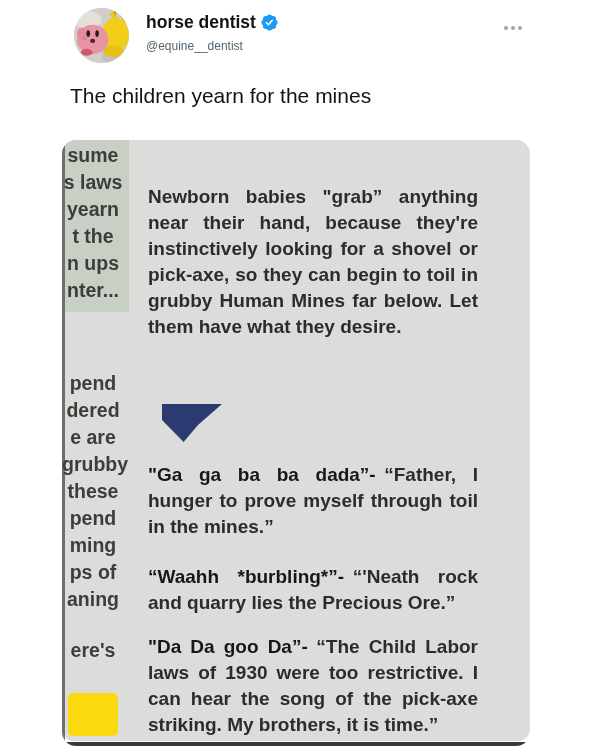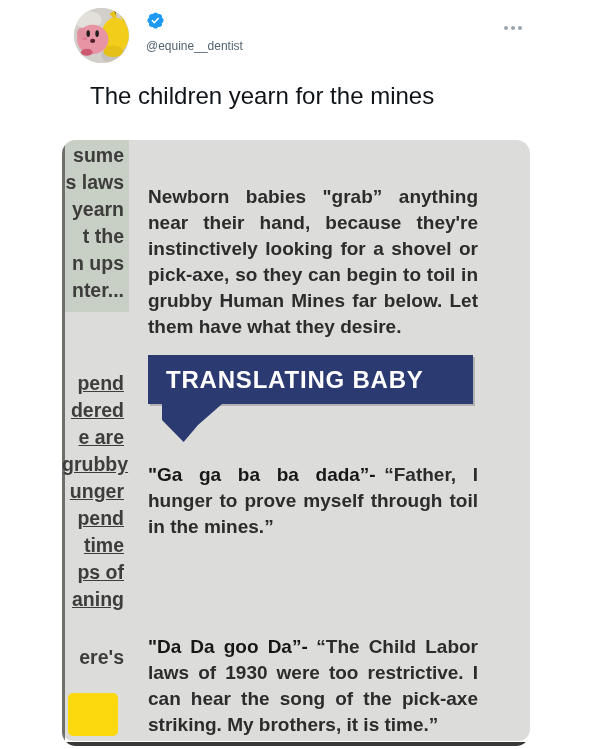--- a/index.html
+++ b/index.html
@@ -11,35 +11,35 @@
             border-radius:50%; overflow:hidden; background:#d2cfca; }
   .avatar svg { display:block; width:100%; height:100%; }
   .name-row { position:absolute; left:146px; top:11px; display:flex; align-items:center; gap:4px; }
   .display-name { font-size:17.5px; font-weight:700; color:#0f1419; line-height:22px; }
   .badge { width:19px; height:19px; }
   .badge svg { display:block; width:19px; height:19px; }
   .handle { position:absolute; left:146px; top:36px; font-size:12px; color:#536471; line-height:20px; }
   .more { position:absolute; left:502px; top:24px; display:flex; gap:3px; cursor:pointer; padding:2px; }
   .more i { width:4px; height:4px; border-radius:50%; background:#9aa6b0; }
 
-  .tweet-text { position:absolute; left:70px; top:83px; font-size:24px; color:#0f1419; line-height:25px;margin-left:20px; }
+  .tweet-text { position:absolute; left:70px; top:83px; font-size:21px; color:#0f1419; line-height:25px; }
 
   
   .meme { position:absolute; left:62px; top:140px; width:468px; height:606px;
           border-radius:14px; overflow:hidden; background:#ffffff; }
   .page { position:absolute; left:0; top:0; right:0; height:601px; background:#dcdcda;
           border-radius:0 0 12px 12px; }
   .bottom-edge { position:absolute; left:0; right:0; bottom:0; height:4px; background:#39393734; background:#393937; }
   .left-edge { position:absolute; left:0; top:0; width:3px; height:601px; background:#54534f; opacity:.8; }
   .green-col { position:absolute; left:3px; top:0; width:64px; height:172px; background:#c8cfc4; }
 
-  .margin-col { position:absolute; left:0; top:2px; width:62px; text-align:right;
+  .margin-col { position:absolute; left:0; top:2px; width:62px; text-align:center;
                 font-weight:700; font-size:19.5px; line-height:27px; color:#3d3d3b; }
-  .mid-group { margin-top:66px;text-decoration:underline; }
-  .bottom-group { margin-top:31px; }
+  .mid-group { margin-top:66px; }
+  .bottom-group { margin-top:24px; }
 
   .yellow-square { position:absolute; left:6px; top:553px; width:50px; height:43px;
                    background:#fcd80e; border-radius:5px; }
 
   .dyk-title { position:absolute; left:86px; top:6px; font-size:26px; font-weight:700;
                color:#2c3e7d; letter-spacing:.2px; }
   .dyk-body, .entry { position:absolute; left:86px; width:330px; font-size:19px;
                line-height:26px; font-weight:700; color:#2c2c2c; text-align:justify; }
   .dyk-body { top:44px; }
 
@@ -77,20 +77,21 @@
       <ellipse cx="8" cy="26" rx="5" ry="6" fill="#e08d9d"></ellipse>
       <ellipse cx="14.5" cy="26" rx="1.8" ry="3.4" fill="#1e1e1e"></ellipse>
       <ellipse cx="23.5" cy="26" rx="1.8" ry="3.4" fill="#1e1e1e"></ellipse>
       <ellipse cx="19" cy="33.5" rx="2.6" ry="2.2" fill="#571f2c"></ellipse>
       <ellipse cx="11" cy="31" rx="2.6" ry="1.6" fill="#dd7b90"></ellipse>
       <ellipse cx="13" cy="45" rx="6" ry="3.6" fill="#cf5871"></ellipse>
     </svg>
   </div>
 
   <div class="name-row">
+    <span class="display-name">horse dentist</span>
     <span class="badge">
       <svg viewBox="0 0 24 24">
           <path fill="#1d9bf0" d="M22.25 12c0-1.43-.88-2.67-2.19-3.34.46-1.39.2-2.9-.81-3.91s-2.52-1.27-3.91-.81c-.66-1.31-1.91-2.19-3.34-2.19s-2.67.88-3.33 2.19c-1.4-.46-2.91-.2-3.92.81s-1.26 2.52-.8 3.91c-1.31.67-2.2 1.91-2.2 3.34s.89 2.67 2.2 3.34c-.46 1.39-.21 2.9.8 3.91s2.52 1.26 3.91.81c.67 1.31 1.91 2.19 3.34 2.19s2.68-.88 3.34-2.19c1.39.45 2.9.2 3.91-.81s1.27-2.52.81-3.91c1.31-.67 2.19-1.91 2.19-3.34zm-11.71 4.2L6.8 12.46l1.41-1.42 2.26 2.26 4.8-5.23 1.47 1.36-6.2 6.77z"></path>
         </svg>
     </span>
   </div>
   <div class="handle">@equine__dentist</div>
 
   <div class="more">
       <i></i>
@@ -111,37 +112,39 @@
       <div>s laws</div>
       <div>yearn</div>
       <div>t the</div>
       <div>n ups</div>
       <div>nter...</div>
       <div class="mid-group">
         <div>pend</div>
         <div>dered</div>
         <div>e are</div>
         <div>grubby</div>
-        <div>unger</div>
+        <div>these</div>
         <div>pend</div>
-        <div>time</div>
+        <div>ming</div>
         <div>ps of</div>
         <div>aning</div>
       </div>
       <div class="bottom-group">ere's</div>
     </div>
 
     <div class="yellow-square"></div>
 
     <div class="dyk-body">Newborn babies "grab” anything near their hand, because they're instinctively looking for a shovel or pick-axe, so they can begin to toil in grubby Human Mines far below. Let them have what they desire.</div>
 
-    <div class="banner">TRANSLATING BABY</div>
     <div class="banner-tail"></div>
 
     <div class="entry entry-1">
       <span class="lead">"Ga ga ba ba dada”-</span><span>“Father, I hunger to prove myself through toil in the mines.”</span>
+    </div>
+    <div class="entry entry-2">
+      <span class="lead">“Waahh *burbling*”-</span><span>“'Neath rock and quarry lies the Precious Ore.”</span>
     </div>
     <div class="entry entry-3">
       <span class="lead">"Da Da goo Da”-</span><span>“The Child Labor laws of 1930 were too restrictive. I can hear the song of the pick-axe striking. My brothers, it is time.”</span>
     </div>
   </div>
 
 </div>
 
 </body></html>

